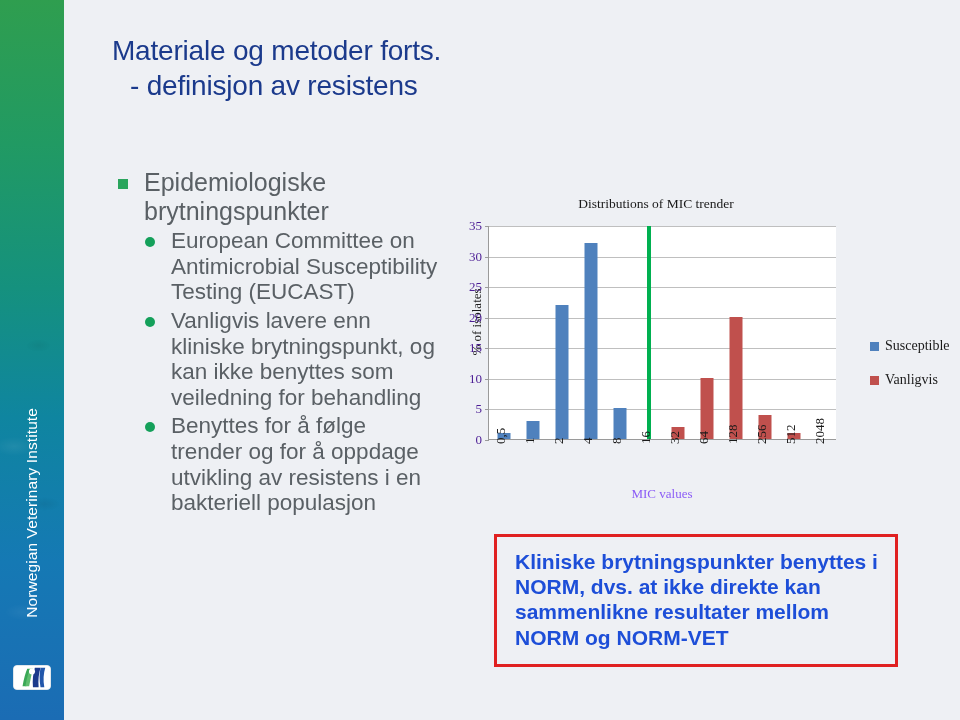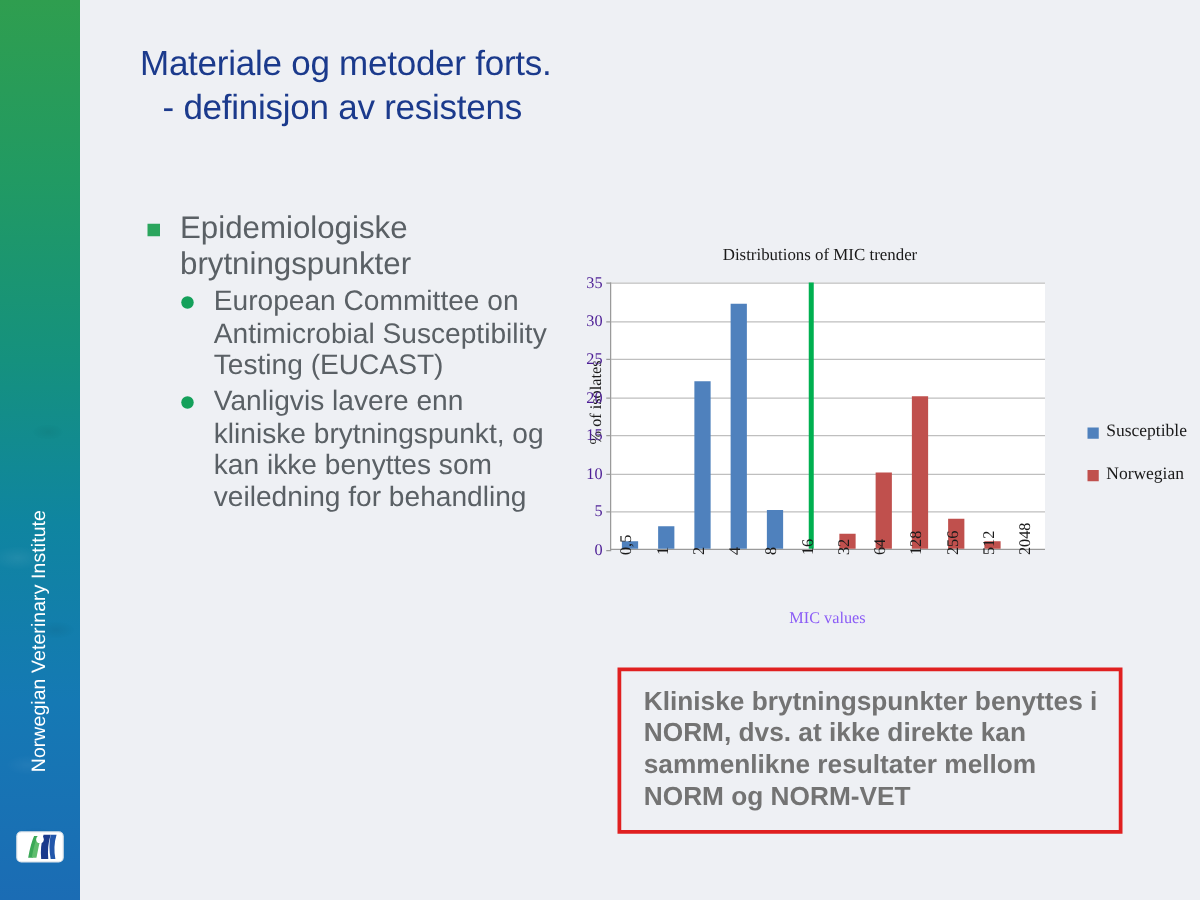--- a/index.html
+++ b/index.html
@@ -243,21 +243,21 @@
   }
 
   
   #caption {
     position: absolute;
     left: 494px; top: 534px;
     width: 404px;
     padding: 12px 14px 14px 18px;
     border: 3px solid #e02020;
     background: transparent;
-    color: #737373;
+    color: #1d4ed8;
     font-size: 21px;
     font-weight: 700;
     line-height: 1.2;
   }
 </style>
 </head>
 <body>
 
 <div id="sidebar">
   <div id="sidebar-texture"></div>
@@ -285,20 +285,24 @@
     <span>Epidemiologiske brytningspunkter</span>
   </div>
   <div class="lvl2-list">
     <div class="lvl2">
       <span class="mark"></span>
       <span>European Committee on Antimicrobial Susceptibility Testing (EUCAST)</span>
     </div>
     <div class="lvl2">
       <span class="mark"></span>
       <span>Vanligvis lavere enn kliniske brytningspunkt, og kan ikke benyttes som veiledning for behandling</span>
+    </div>
+    <div class="lvl2">
+      <span class="mark"></span>
+      <span>Benyttes for å følge trender og for å oppdage utvikling av resistens i en bakteriell populasjon</span>
     </div>
   </div>
 </div>
 
 <div id="chart-area">
   <div id="chart-title">Distributions of MIC trender</div>
   <div id="ylabel">% of isolates</div>
   <div id="ytick-col">
       <div class="ytick" style="top: 214px;">0</div>
       <div class="ytick" style="top: 183.429px;">5</div>
@@ -352,18 +356,18 @@
       <div class="xtick" style="left: 339.5px;">2048</div>
     </div>
   <div id="xlabel">MIC values</div>
   <div id="legend">
     <div class="legend-row">
       <span class="legend-swatch" style="background: rgb(79, 129, 189);"></span>
       <span class="legend-text">Susceptible</span>
     </div>
     <div class="legend-row">
       <span class="legend-swatch" style="background: rgb(192, 80, 77);"></span>
-      <span class="legend-text">Norwegian</span>
+      <span class="legend-text">Vanligvis</span>
     </div>
   </div>
 </div>
 
 <div id="caption">Kliniske brytningspunkter benyttes i NORM, dvs. at ikke direkte kan sammenlikne resultater mellom NORM og NORM-VET</div>
 
 </body></html>

